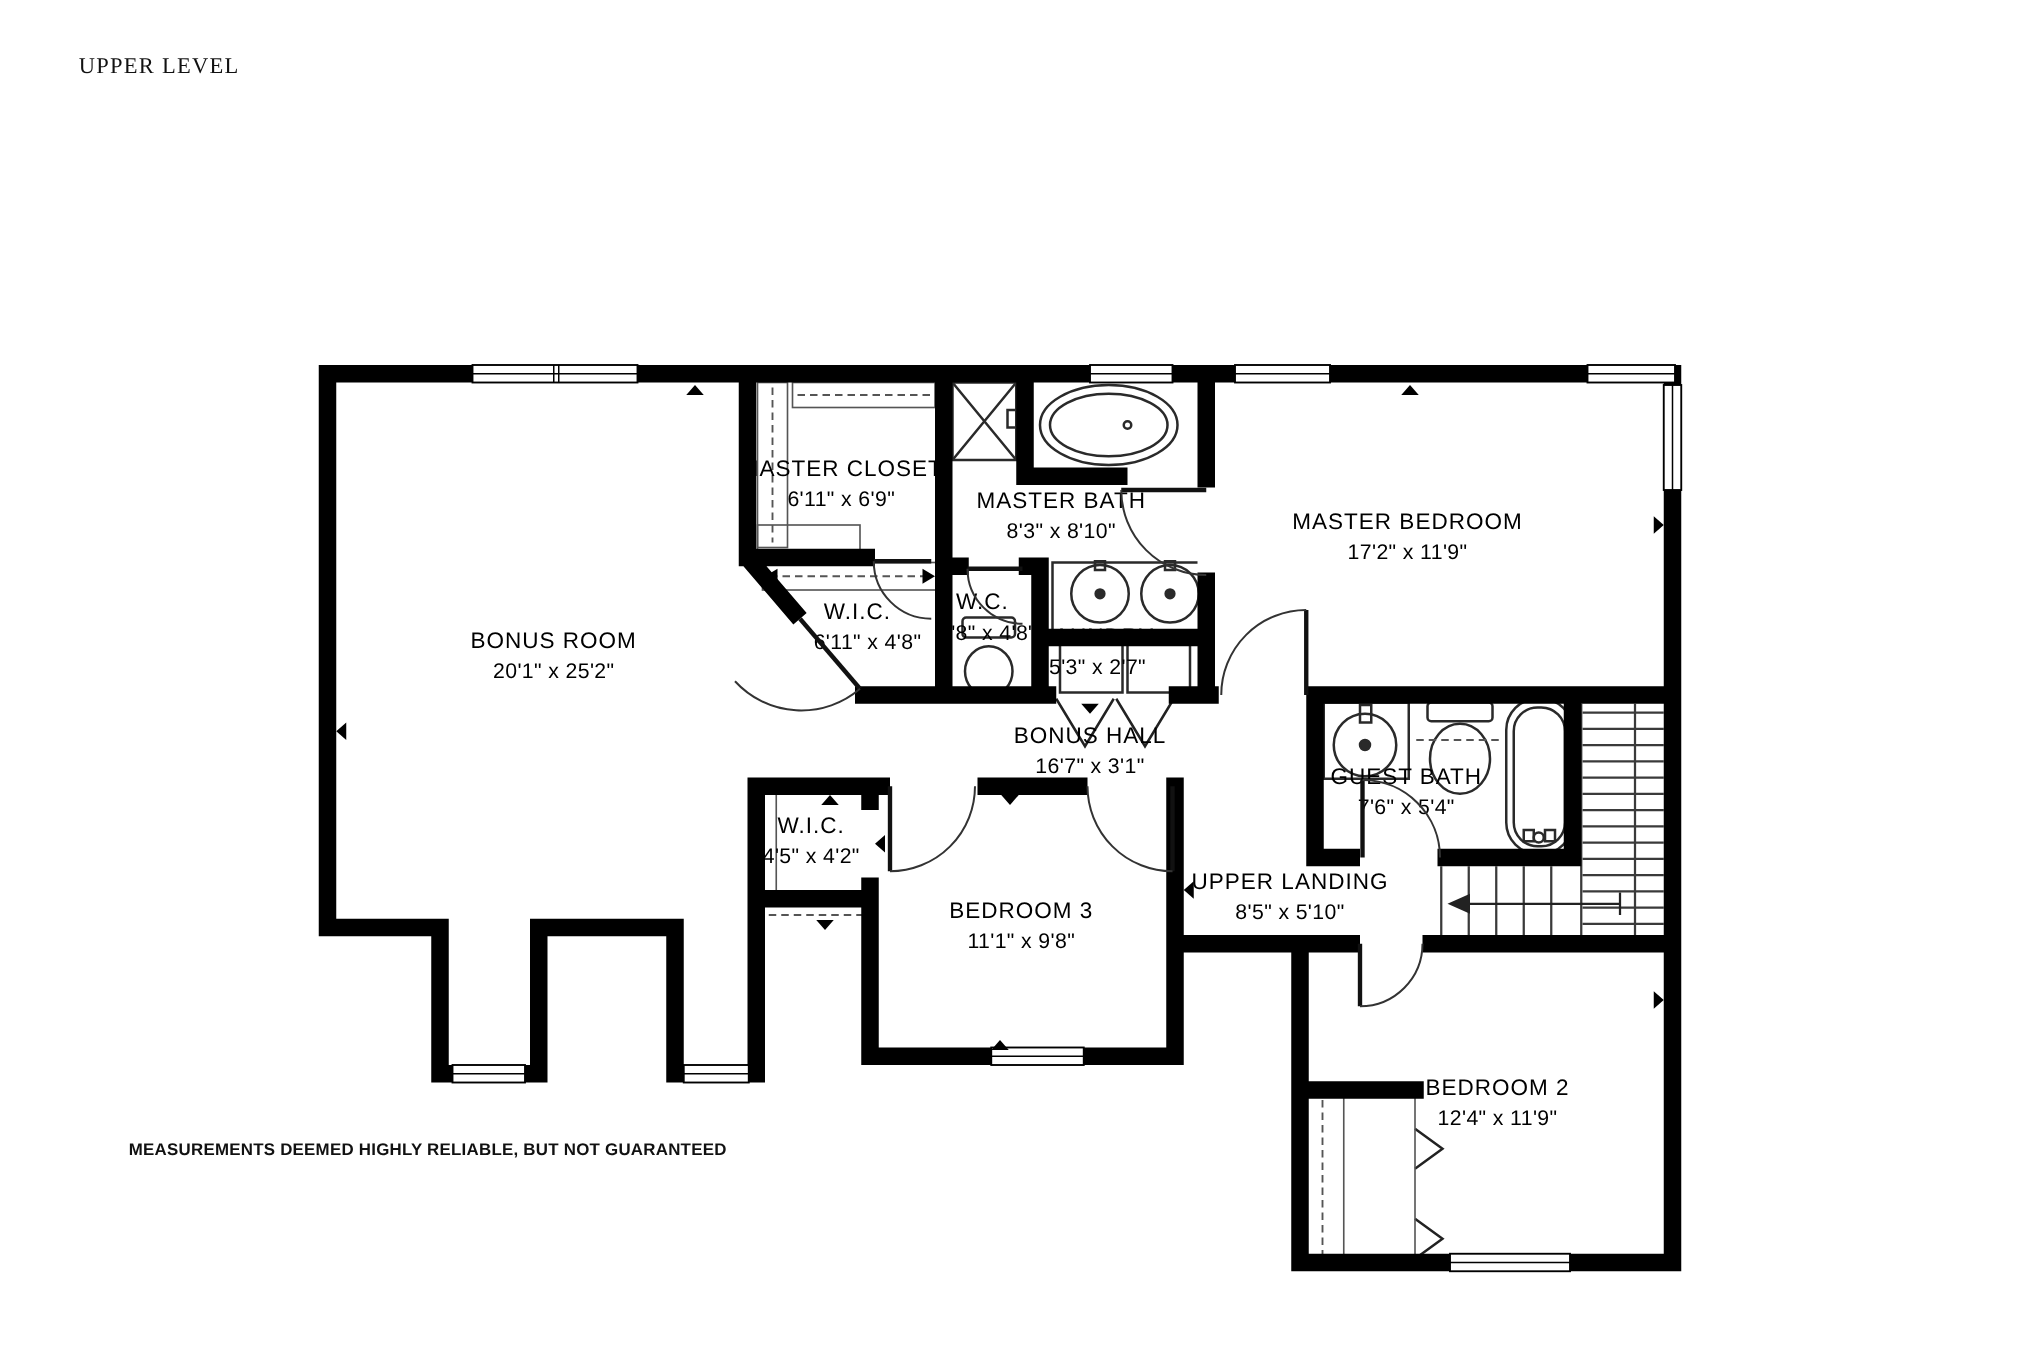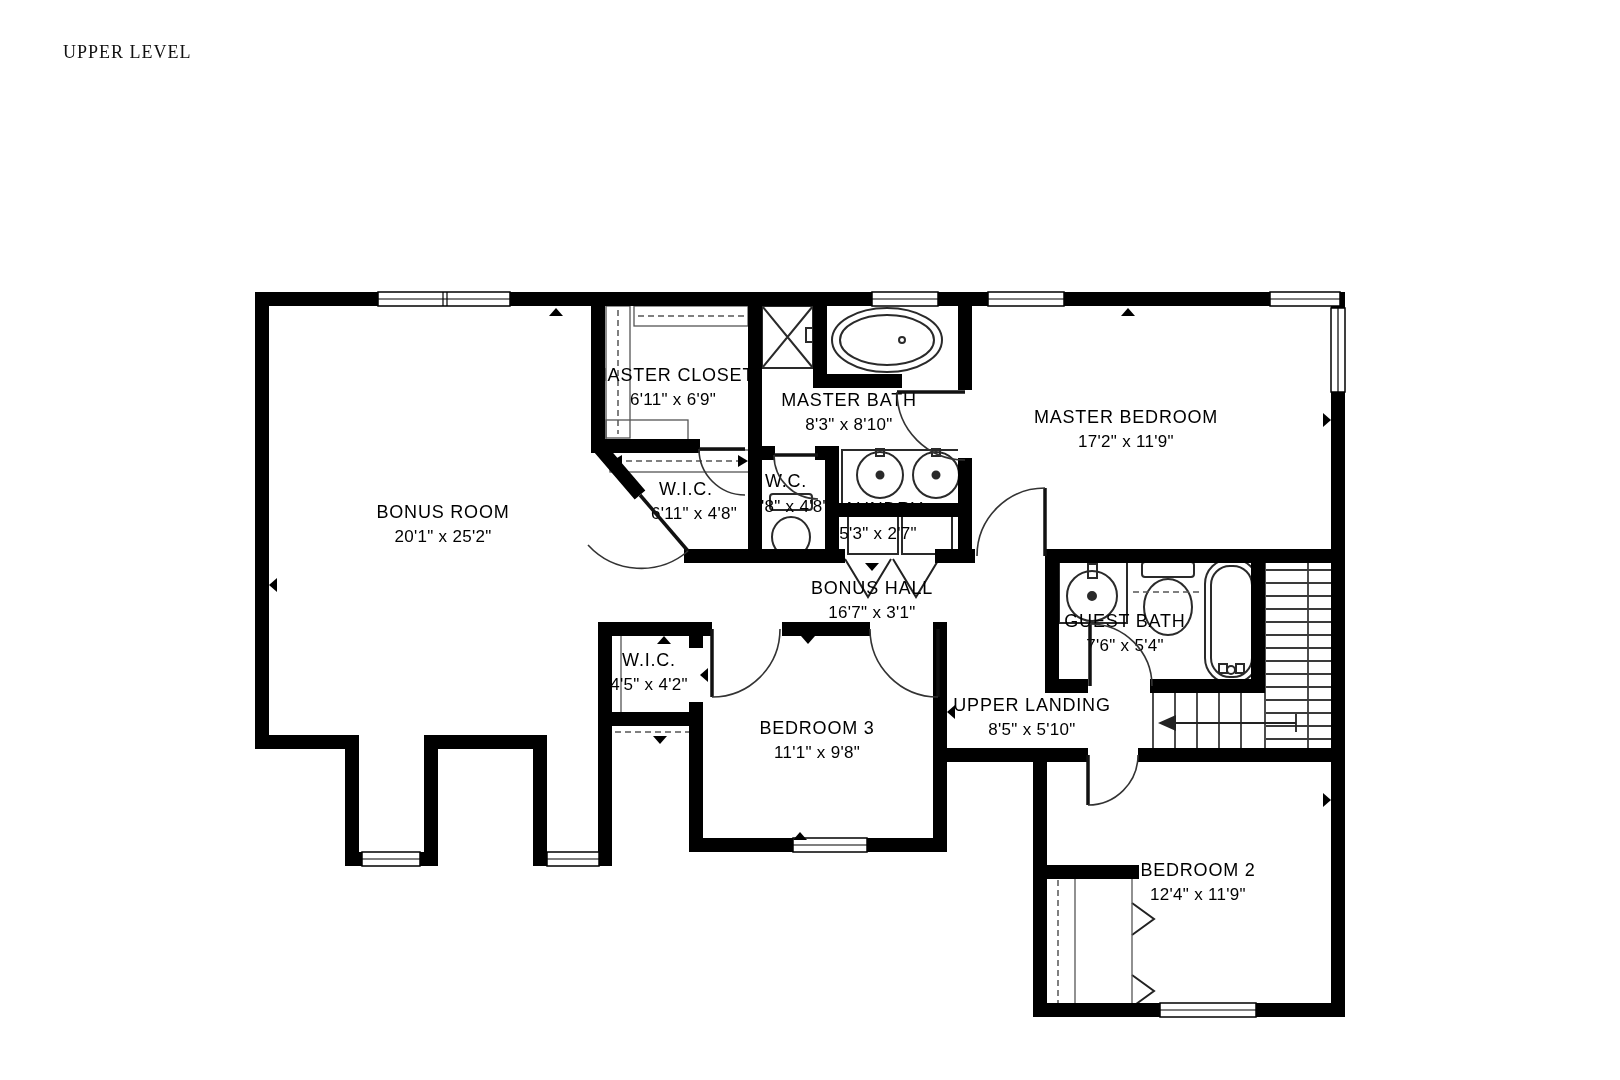--- a/index.html
+++ b/index.html
@@ -248,15 +248,16 @@
       <polygon points="1331,420 1323,413 1323,427"></polygon>
       <polygon points="1331,800 1323,793 1323,807"></polygon>
       <polygon points="660,744 653,736 667,736"></polygon>
       <polygon points="800,832 793,840 807,840"></polygon>
       <polygon points="700,675 708,668 708,682"></polygon>
       <polygon points="947,712 955,705 955,719"></polygon>
     </g>
   </svg>
 
   <div class="footer">
+    <div class="footer-disclaimer">MEASUREMENTS DEEMED HIGHLY RELIABLE, BUT NOT GUARANTEED</div>
   </div>
 
 </div>
 
 </body></html>

